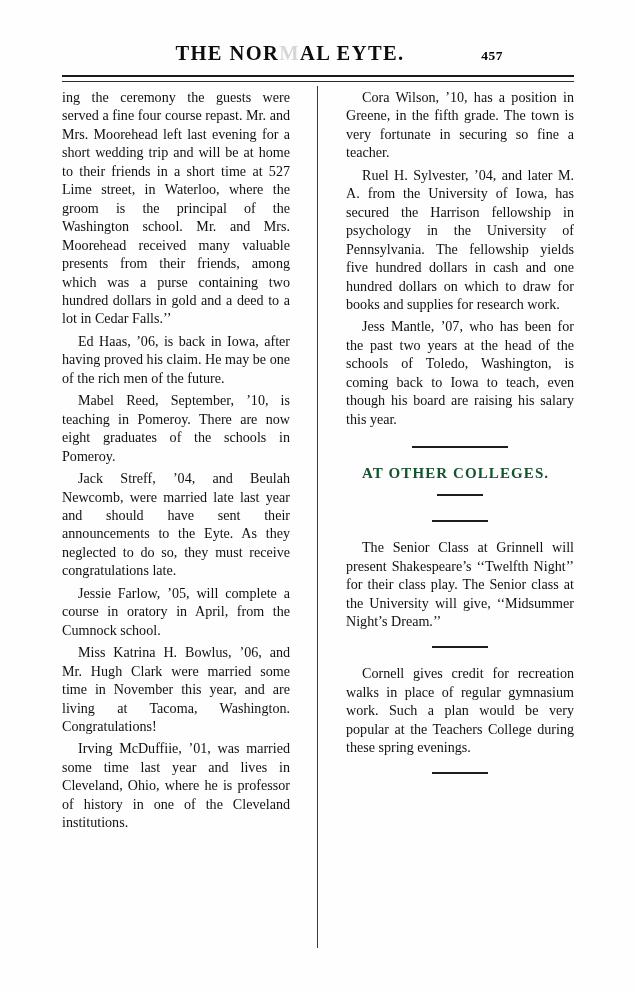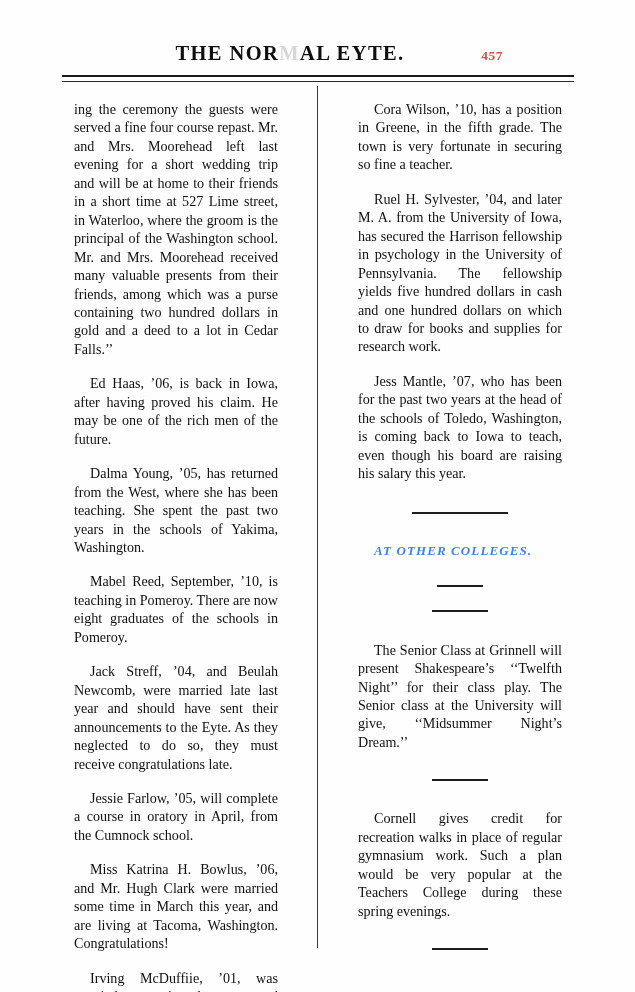--- a/index.html
+++ b/index.html
@@ -48,21 +48,21 @@
     color: #b9b9b9;
     opacity: .55;
   }
   .folio {
     position: absolute;
     right: 44px;
     top: 6px;
     font-weight: bold;
     font-size: 13.5px;
     letter-spacing: .5px;
-    color: #ef4444;
+    color: #000000;
   }
 
   .head-rule {
     position: absolute;
     top: 75px;
     left: 62px;
     width: 512px;
     height: 4px;
     border-top: 2px solid #1a1a1a;
     border-bottom: 1px solid #2a2a2a;
@@ -93,43 +93,42 @@
     text-align: justify;
     text-justify: inter-word;
     color: #101010;
     -webkit-hyphens: none;
     hyphens: none;
   }
   .col-left  { left: 0; }
   .col-right { left: 284px; }
 
   .col p {
-    margin: 16px;
+    margin: 4px;
     text-indent: 16px;
     text-align: justify;
   }
   .col p.cont {
     text-indent: 0;
   }
   .col p:last-child,
   .col p.last-line-left {
     text-align-last: left;
   }
 
   
   .sec-head {
     font-weight: bold;
-    font-size: 13px;
+    font-size: 15px;
     letter-spacing: 1.1px;
     text-align: center;
     text-indent: 0;
     margin: 0;
     padding: 0;
-    color: #3b82f6;
-    font-style: italic;
+    color: #14532d;
   }
   .rule-wrap {
     display: block;
     text-align: center;
     line-height: 0;
   }
   .rule {
     display: inline-block;
     background: #1d1d1d;
     height: 2px;
@@ -163,25 +162,24 @@
 
   <div class="head-rule"></div>
 
   <div class="columns">
 
     <div class="col-rule"></div>
 
     <div class="col col-left">
       <p class="cont">ing the ceremony the guests were served a fine four course repast. Mr. and Mrs. Moorehead left last evening for a short wedding trip and will be at home to their friends in a short time at 527 Lime street, in Waterloo, where the groom is the principal of the Washington school. Mr. and Mrs. Moorehead received many valuable presents from their friends, among which was a purse containing two hundred dollars in gold and a deed to a lot in Cedar Falls.’’</p>
       <p>Ed Haas, ’06, is back in Iowa, after having proved his claim. He may be one of the rich men of the future.</p>
-      <p>Dalma Young, ’05, has returned from the West, where she has been teaching. She spent the past two years in the schools of Yakima, Washington.</p>
       <p>Mabel Reed, September, ’10, is teaching in Pomeroy. There are now eight graduates of the schools in Pomeroy.</p>
       <p>Jack Streff, ’04, and Beulah Newcomb, were married late last year and should have sent their announcements to the Eyte. As they neglected to do so, they must receive congratulations late.</p>
       <p>Jessie Farlow, ’05, will complete a course in oratory in April, from the Cumnock school.</p>
-      <p>Miss Katrina H. Bowlus, ’06, and Mr. Hugh Clark were married some time in March this year, and are living at Tacoma, Washington. Congratulations!</p>
+      <p>Miss Katrina H. Bowlus, ’06, and Mr. Hugh Clark were married some time in November this year, and are living at Tacoma, Washington. Congratulations!</p>
       <p>Irving McDuffiie, ’01, was married some time last year and lives in Cleveland, Ohio, where he is professor of history in one of the Cleveland institutions.</p>
     </div>
 
     <div class="col col-right">
 
       <p>Cora Wilson, ’10, has a position in Greene, in the fifth grade. The town is very fortunate in securing so fine a teacher.</p>
       <p>Ruel H. Sylvester, ’04, and later M. A. from the University of Iowa, has secured the Harrison fellowship in psychology in the University of Pennsylvania. The fellowship yields five hundred dollars in cash and one hundred dollars on which to draw for books and supplies for research work.</p>
       <p>Jess Mantle, ’07, who has been for the past two years at the head of the schools of Toledo, Washington, is coming back to Iowa to teach, even though his board are raising his salary this year.</p>
 
       <div class="sp-before-rule"></div>

